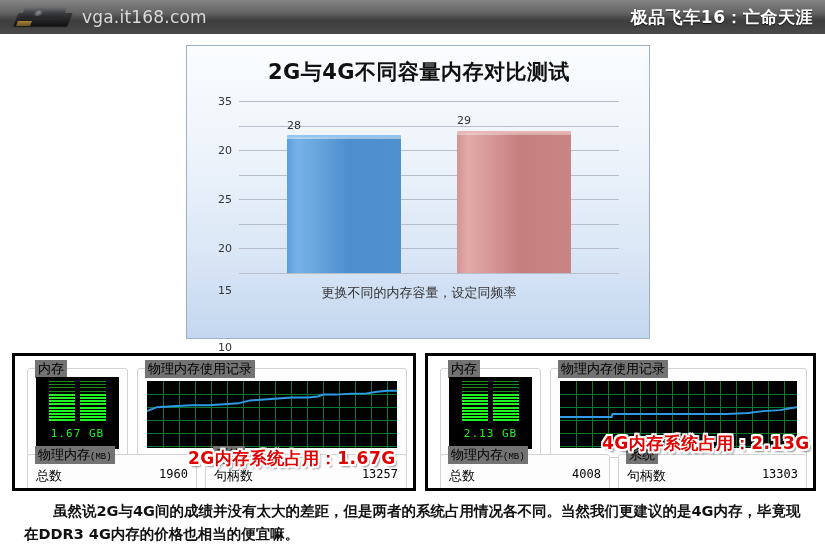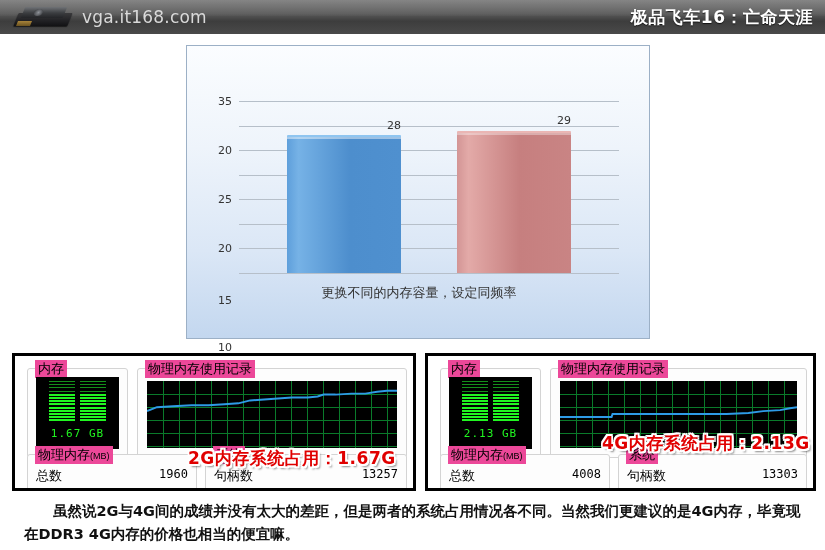--- a/index.html
+++ b/index.html
@@ -109,21 +109,21 @@
     border-top: 2px solid #8fc5f0;
   }
   .bar-4g {
     left: 218px; width: 114px;
     background: linear-gradient(to right, #d39595 0%, #e3aaa8 10%, #c67f7f 55%, #c98484 100%);
     box-shadow: inset 0 2px 0 rgba(255,255,255,.35);
     border-top: 2px solid #eab6b4;
   }
   .bar-label {
     position: absolute;
-    font-size: 11px; color: #333; text-align: right;
+    font-size: 11px; color: #333; text-align: left;
     width: 114px;
   }
   .xaxis-label {
     position: absolute; left: 0; top: 238px; width: 464px;
     text-align: center; font-size: 13px; color: #333;
   }
   .legend {
     position: absolute; left: 0; top: 262px; width: 464px;
     display: flex; justify-content: center; gap: 56px;
     align-items: center;
@@ -147,23 +147,23 @@
   .tm-right { left: 425px; width: 391px; }
 
   .grp {
     position: absolute;
     border: 1px solid #d4d4d4;
     border-radius: 3px;
     background: #fdfdfd;
   }
   .grp-legend {
     position: absolute; top: -9px; left: 7px;
-    background: #ec4899; padding: 0 3px;
+    background: #737373; padding: 0 3px;
     font-size: 13px; color: #000;
-    font-family: Liberation Sans, sans-serif;
+    font-family: Liberation Mono, monospace;
     white-space: nowrap;
   }
   .grp-legend .unit { font-size: 9px; }
 
   .mem-box { top: 12px; left: 12px; width: 101px; height: 90px; }
   .mem-screen {
     position: absolute; left: 8px; top: 8px;
     width: 83px; height: 72px;
     background: #000000;
     overflow: hidden;
@@ -250,38 +250,39 @@
       <div class="pcb"></div>
       <div class="shroud"></div>
       <div class="fan"></div>
       <div class="conn"></div>
     </div>
     <div class="logo-text">vga.it168.com</div>
     <div class="header-title">极品飞车16：亡命天涯</div>
   </div>
 
   <div class="chart-panel">
+    <div class="chart-title">2G与4G不同容量内存对比测试</div>
 
     <div class="plot">
 
       <div id="grid-host">
           <div class="gridline" style="top: 0px;">
             <div class="ytick" style="top: 0px;">35</div>
           </div>
           <div class="gridline" style="top: 24.5714px;">
             <div class="ytick" style="top: 24.5714px;">20</div>
           </div>
           <div class="gridline" style="top: 49.1429px;">
             <div class="ytick" style="top: 49.1429px; text-align: right;">25</div>
           </div>
           <div class="gridline" style="top: 73.7143px;">
             <div class="ytick" style="top: 73.7143px;">20</div>
           </div>
           <div class="gridline" style="top: 98.2857px;">
-            <div class="ytick" style="top: 101px; text-align: right;">15</div>
+            <div class="ytick" style="top: 91px; text-align: right;">15</div>
           </div>
           <div class="gridline" style="top: 122.857px;">
             <div class="ytick" style="top: 122.857px;">10</div>
           </div>
           <div class="gridline" style="top: 147.429px;">
             <div class="ytick" style="top: 147.429px;">5</div>
           </div>
           <div class="gridline" style="top: 172px;">
             <div class="ytick" style="top: 172px;">0</div>
           </div>

